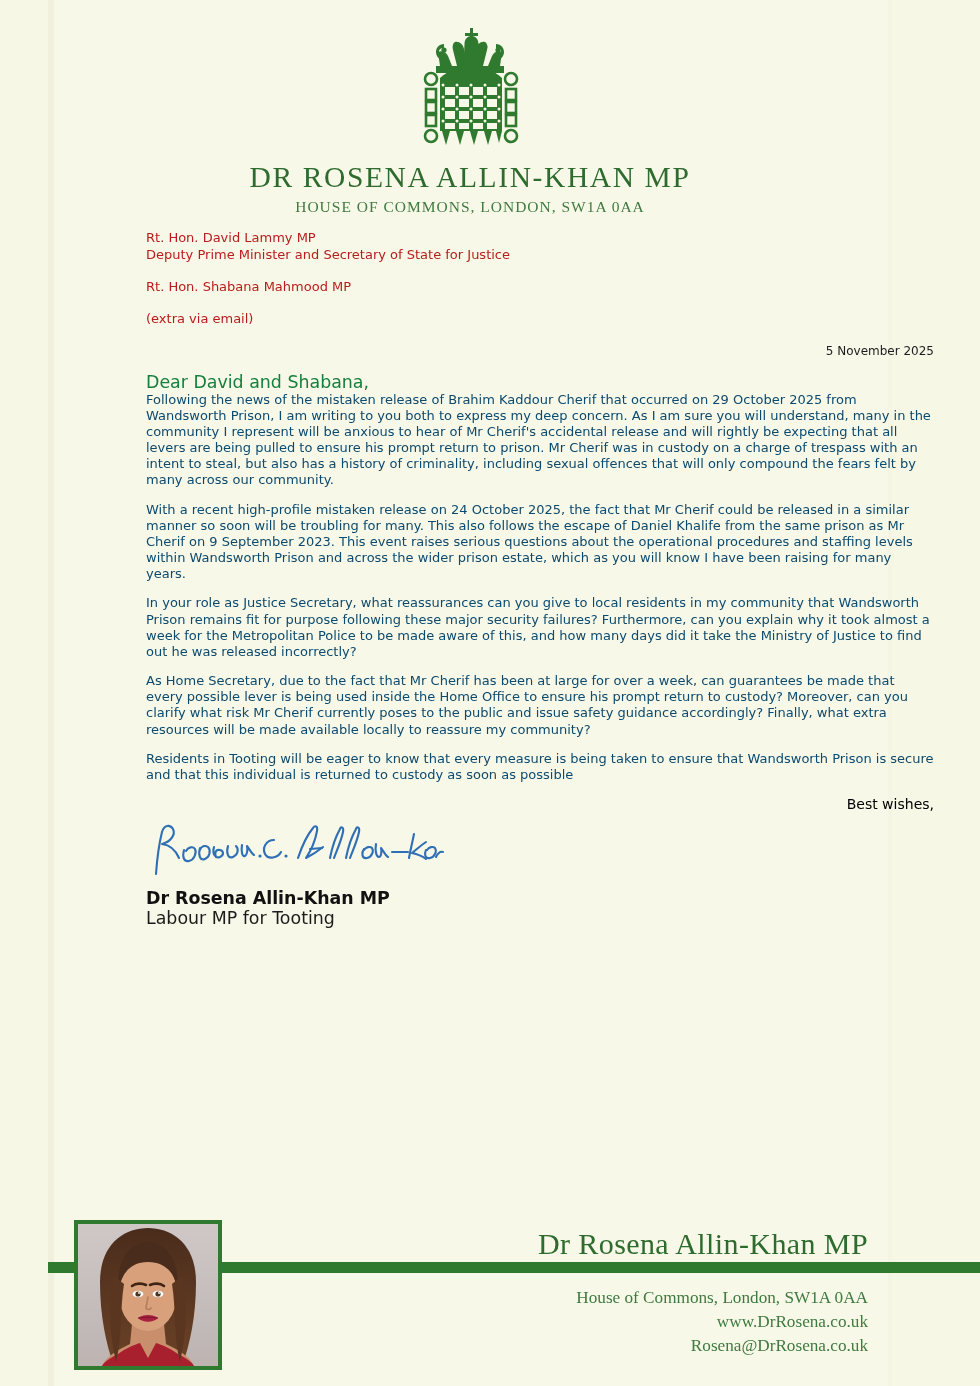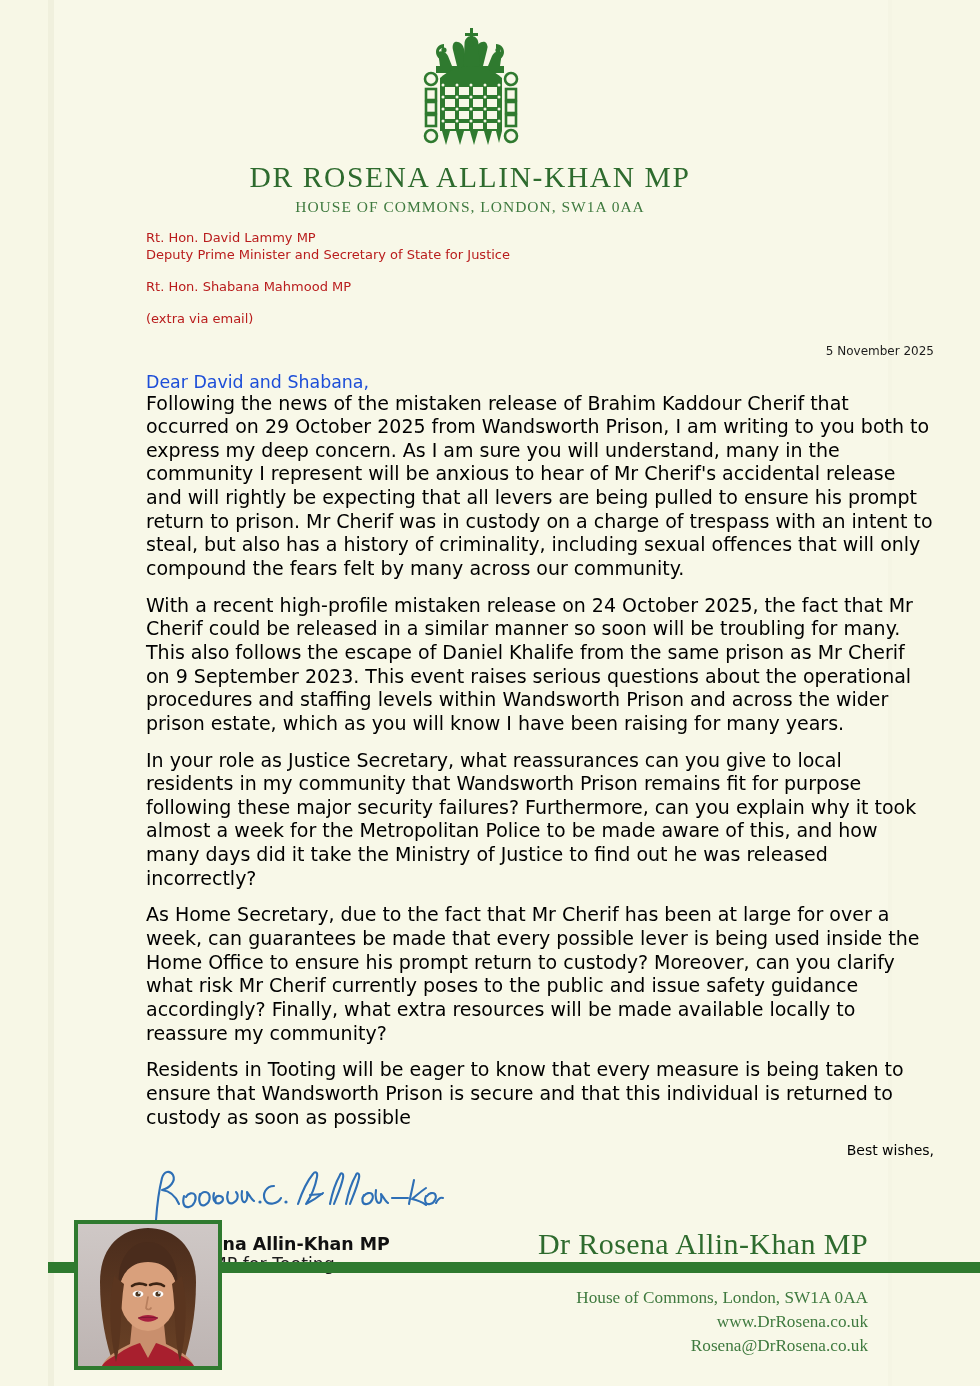--- a/index.html
+++ b/index.html
@@ -80,35 +80,35 @@
 
   .date-line {
     text-align: right;
     font-size: 12px;
     margin-top: 16px;
     color: #1c1c1c;
   }
   .salutation {
     font-size: 17.4px;
     margin-top: 14px;
-    color: #1d4ed8;
+    color: #15803d;
   }
   .subject {
     font-size: 27px;
     font-weight: bold;
     color: #5b9bd5;
     margin-top: 5px;
     margin-bottom: 9px;
     letter-spacing: -0.1px;
   }
   p.para {
-    font-size: 19px;
+    font-size: 13px;
     line-height: 1.245;
     margin: 0 0 13px 0;
-    color: #000000;
+    color: #0c4a6e;
     text-align: left;
   }
   .best {
     font-size: 14px;
     margin: 0;
     color: #000000;
     text-align: right;
   }
 
   

